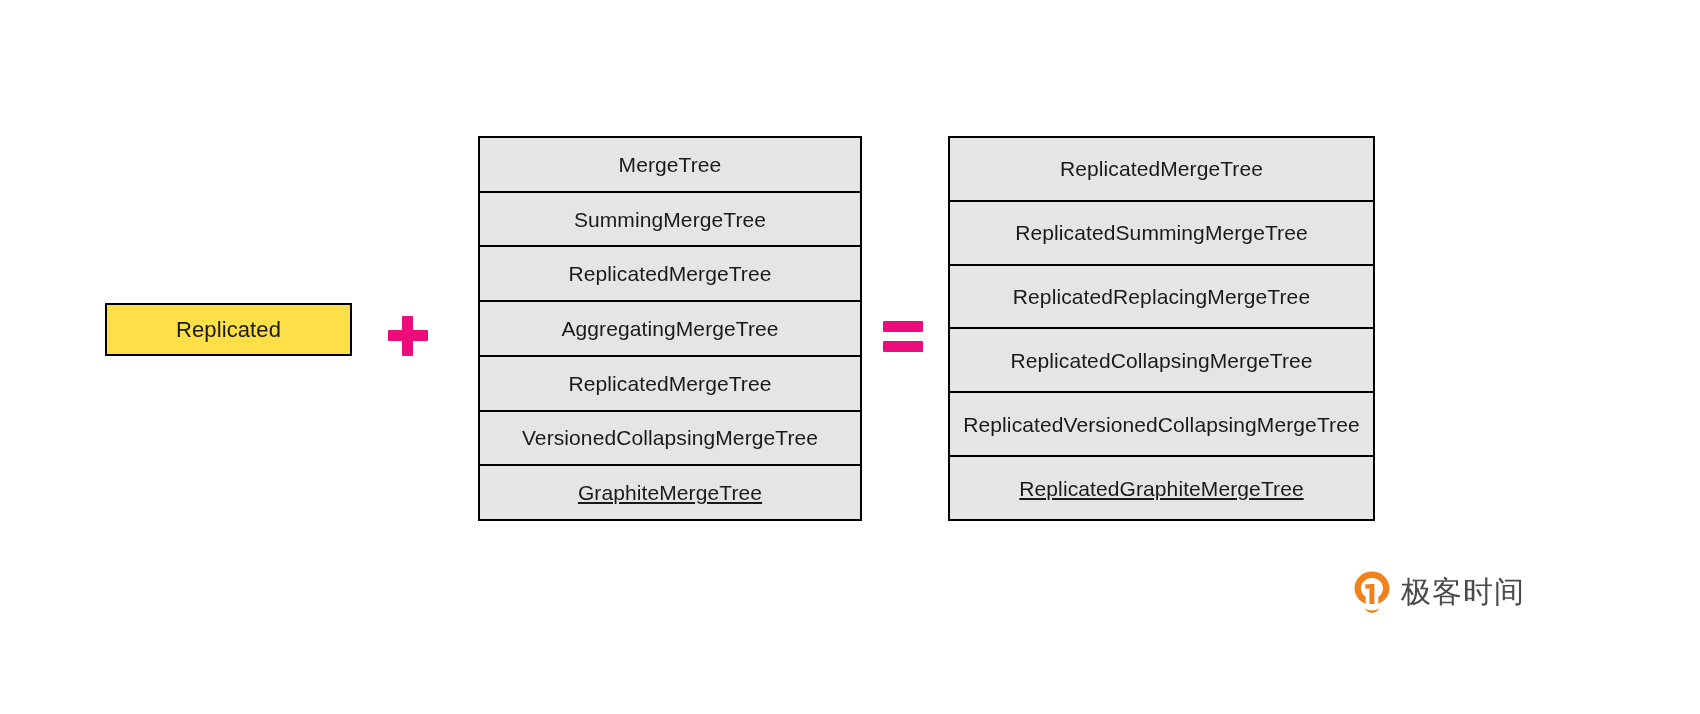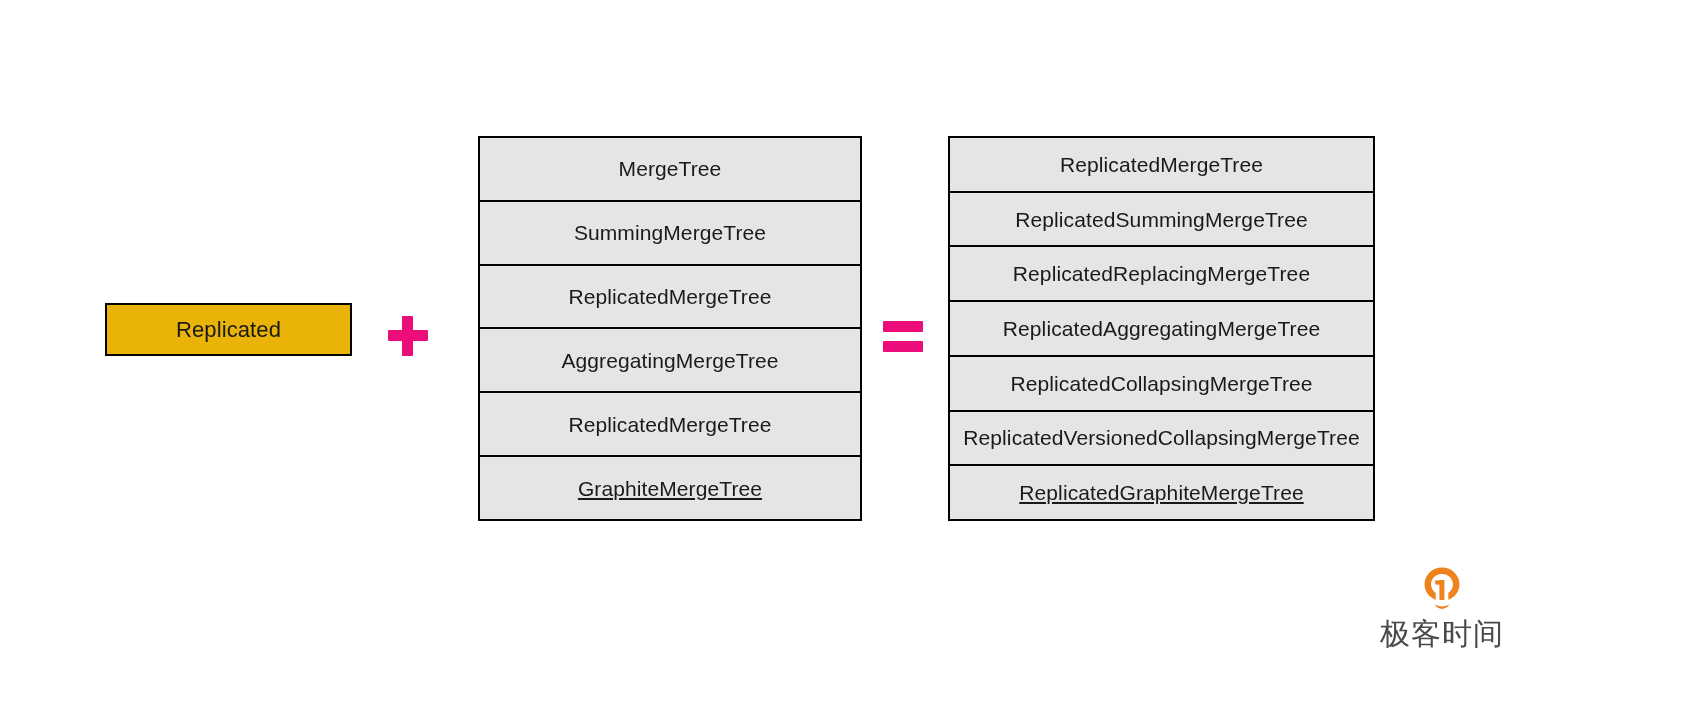--- a/index.html
+++ b/index.html
@@ -25,21 +25,21 @@
 
   
   #left-operand {
     position: absolute;
     left: 105px;
     top: 303px;
     width: 247px;
     height: 53px;
     border: 2px solid #000000;
     box-sizing: border-box;
-    background: #eab308;
+    background: #fde047;
     display: flex;
     align-items: center;
     justify-content: center;
   }
   #left-operand .cell-text {
     font-size: 22px;
     line-height: 1;
     letter-spacing: 0.1px;
     color: #1a1a1a;
     white-space: nowrap;
@@ -142,21 +142,20 @@
   
   #brand-watermark {
     position: absolute;
     left: 1352px;
     top: 566px;
     width: 180px;
     height: 52px;
     display: flex;
     align-items: center;
     gap: 9px;
-    flex-direction: column;
   }
   #brand-watermark .brand-mark {
     width: 40px;
     height: 44px;
     flex: 0 0 auto;
     display: block;
   }
   #brand-watermark .brand-name {
     font-size: 30px;
     line-height: 1;
@@ -190,41 +189,41 @@
     <div class="engine-row">
       <span class="cell-text">ReplicatedMergeTree</span>
     </div>
     <div class="engine-row">
       <span class="cell-text">AggregatingMergeTree</span>
     </div>
     <div class="engine-row">
       <span class="cell-text">ReplicatedMergeTree</span>
     </div>
     <div class="engine-row">
+      <span class="cell-text">VersionedCollapsingMergeTree</span>
+    </div>
+    <div class="engine-row">
       <span class="cell-text">GraphiteMergeTree</span>
     </div>
   </div>
 
   <div id="equals-operator" class="operator">
     <span class="op-bar op-eq1"></span>
     <span class="op-bar op-eq2"></span>
   </div>
 
   <div id="replicated-engine-table" class="engine-table">
     <div class="engine-row">
       <span class="cell-text">ReplicatedMergeTree</span>
     </div>
     <div class="engine-row">
       <span class="cell-text">ReplicatedSummingMergeTree</span>
     </div>
     <div class="engine-row">
       <span class="cell-text">ReplicatedReplacingMergeTree</span>
-    </div>
-    <div class="engine-row">
-      <span class="cell-text">ReplicatedAggregatingMergeTree</span>
     </div>
     <div class="engine-row">
       <span class="cell-text">ReplicatedCollapsingMergeTree</span>
     </div>
     <div class="engine-row">
       <span class="cell-text">ReplicatedVersionedCollapsingMergeTree</span>
     </div>
     <div class="engine-row">
       <span class="cell-text">ReplicatedGraphiteMergeTree</span>
     </div>

